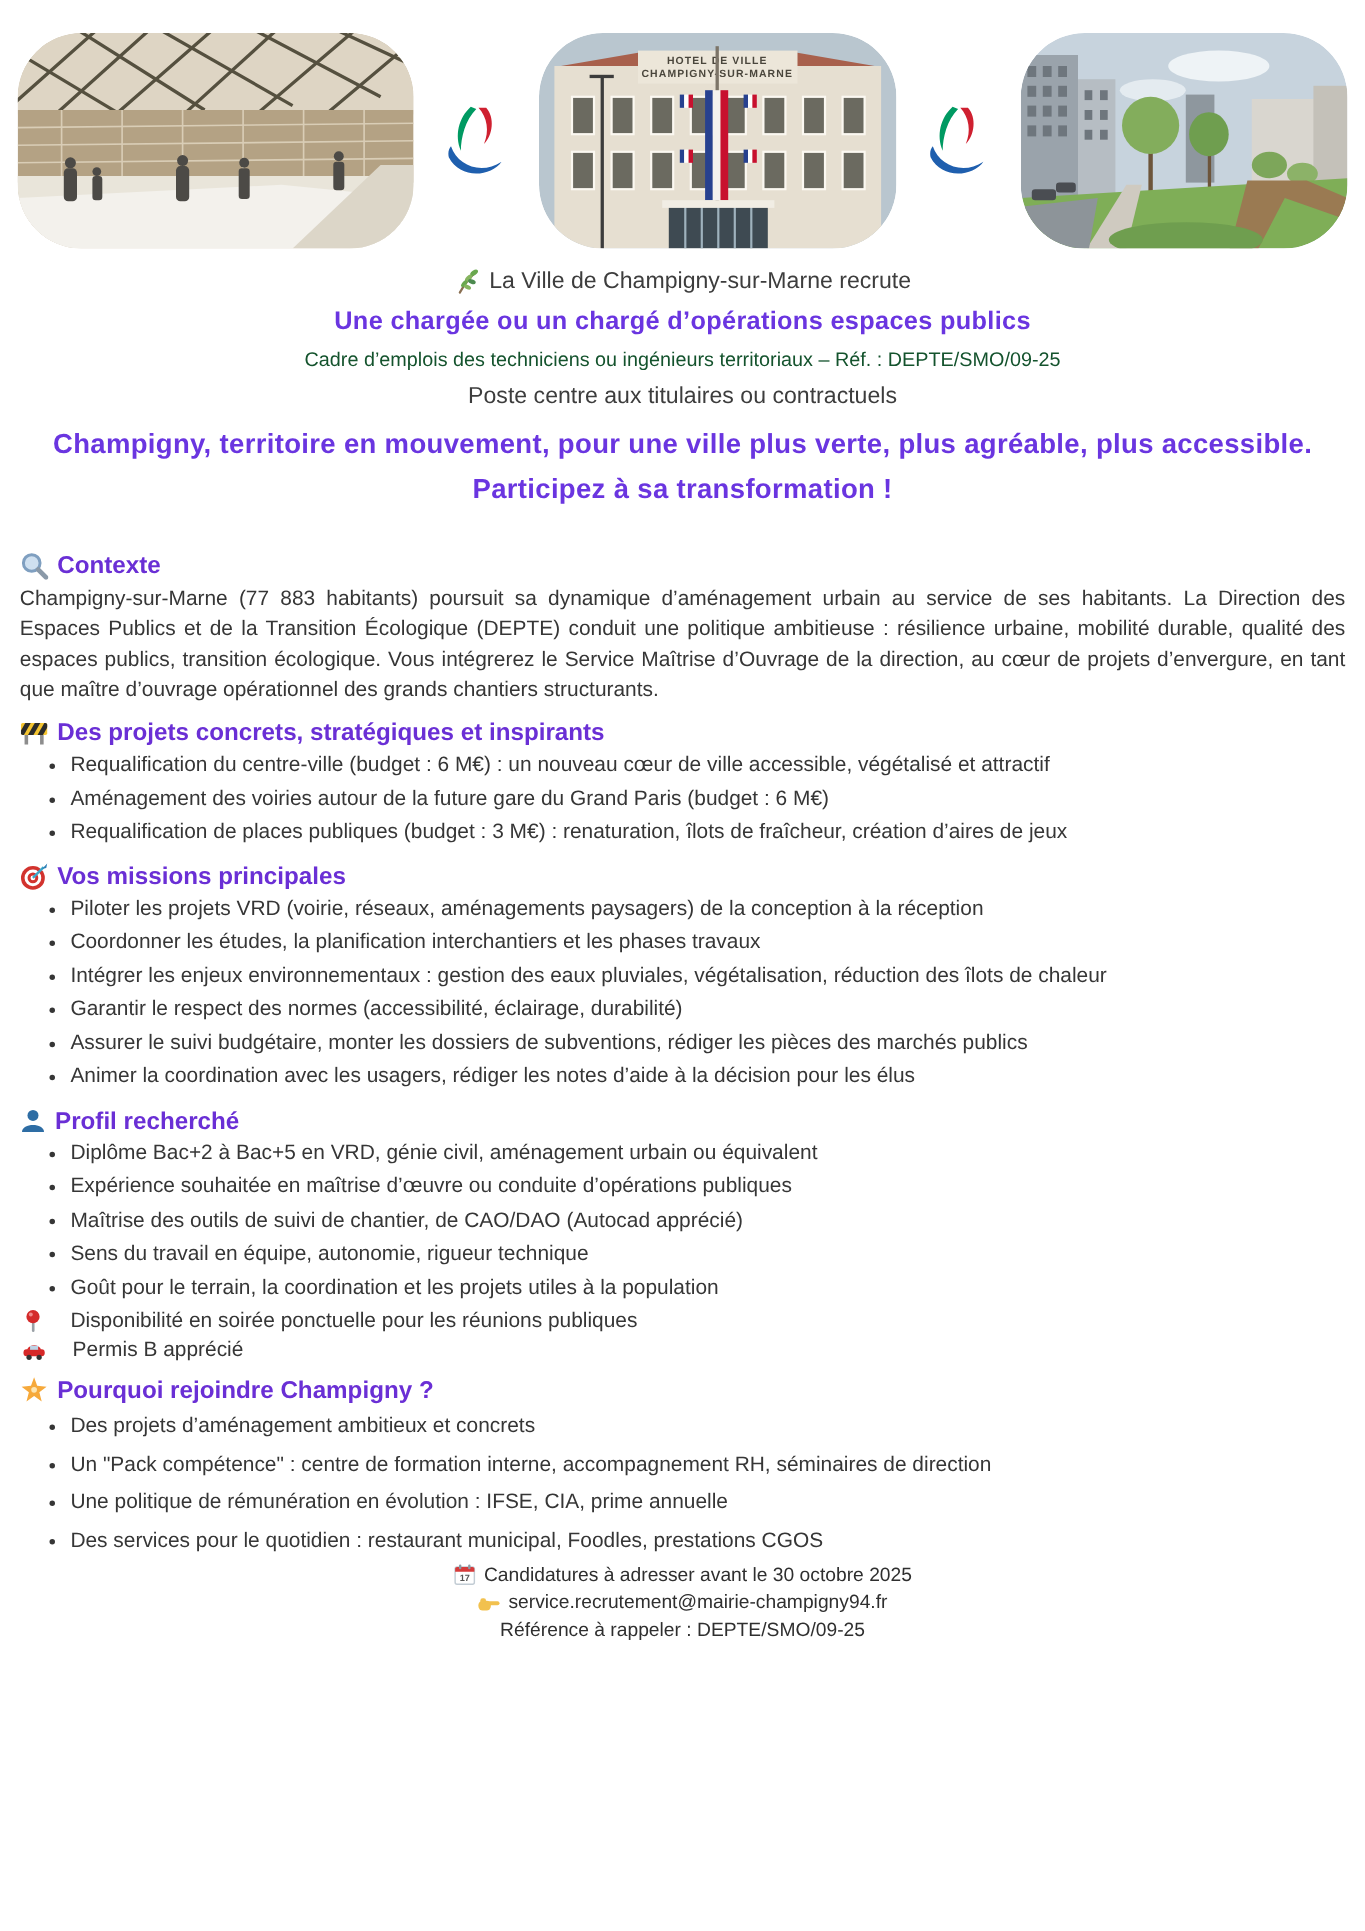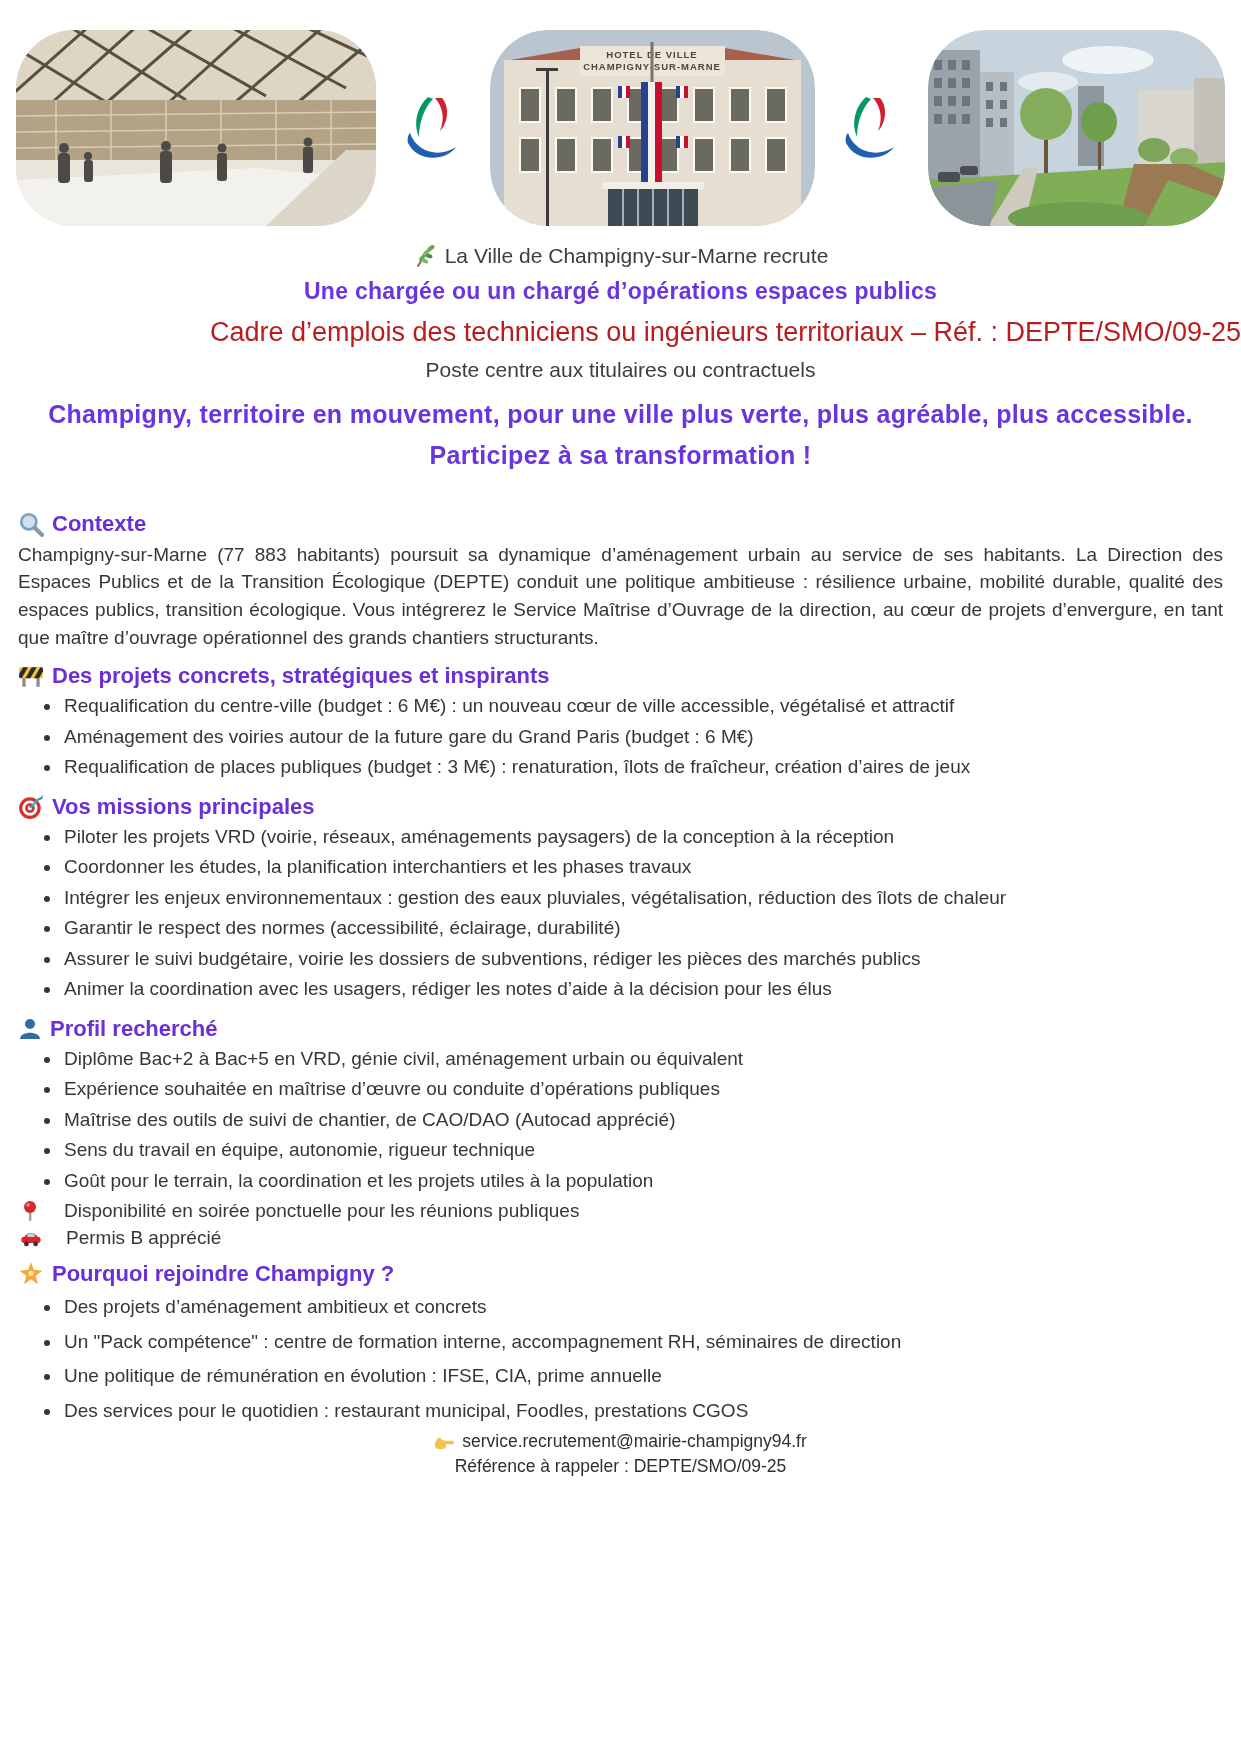--- a/index.html
+++ b/index.html
@@ -26,21 +26,21 @@
   .recruit-line {
     font-size: 21px; color: #3d3d3d;
     display: flex; align-items: center; justify-content: center; gap: 8px;
   }
   .comic {
     font-family: Liberation Sans, sans-serif;
     font-weight: bold; color: #6a35e0;
     letter-spacing: .3px;
   }
   .job-title { font-size: 23px; margin-top: 10px; }
-  .grade-line { font-size: 27px; margin-top: 12px; color: #b91c1c; text-align: right; }
+  .grade-line { font-size: 18px; margin-top: 12px; color: #14532d; }
   .status-line { font-size: 21px; margin-top: 10px; color: #3d3d3d; }
   .tagline { font-size: 25px; line-height: 1.65; margin-top: 12px; padding: 0 24px; }
 
   
   .content { padding: 0 18px; margin-top: 34px; }
   h2 {
     font-size: 22px; font-weight: bold; color: #6a2fd5;
     display: flex; align-items: center; gap: 8px;
     margin: 12px 0 3px 0;
   }
@@ -334,21 +334,21 @@
           <path d="M20 4 L23 1 L22.2 4.8 L18.4 5.6 Z" fill="#2f7fb5"></path>
         </svg>
       </span>
       <span>Vos missions principales</span>
     </h2>
     <ul class="bullets">
       <li>Piloter les projets VRD (voirie, réseaux, aménagements paysagers) de la conception à la réception</li>
       <li>Coordonner les études, la planification interchantiers et les phases travaux</li>
       <li>Intégrer les enjeux environnementaux : gestion des eaux pluviales, végétalisation, réduction des îlots de chaleur</li>
       <li>Garantir le respect des normes (accessibilité, éclairage, durabilité)</li>
-      <li>Assurer le suivi budgétaire, voirie les dossiers de subventions, rédiger les pièces des marchés publics</li>
+      <li>Assurer le suivi budgétaire, monter les dossiers de subventions, rédiger les pièces des marchés publics</li>
       <li>Animer la coordination avec les usagers, rédiger les notes d’aide à la décision pour les élus</li>
     </ul>
 
     <h2>
       <span class="h-icon">
         <svg width="24" height="24" viewBox="0 0 24 24">
           <circle cx="12" cy="7" r="5" fill="#2e6da4"></circle>
           <path d="M2 22 C2 13.5 22 13.5 22 22 Z" fill="#2e6da4"></path>
         </svg>
       </span>
@@ -392,20 +392,30 @@
     <ul class="bullets spread">
       <li>Des projets d’aménagement ambitieux et concrets</li>
       <li>Un "Pack compétence" : centre de formation interne, accompagnement RH, séminaires de direction</li>
       <li>Une politique de rémunération en évolution : IFSE, CIA, prime annuelle</li>
       <li>Des services pour le quotidien : restaurant municipal, Foodles, prestations CGOS</li>
     </ul>
   </div>
 
   <div class="footer">
     <div class="footer-line">
+      <svg width="21" height="21" viewBox="0 0 24 24">
+        <rect x="2" y="4" width="20" height="18" rx="2" fill="#ffffff" stroke="#c2ccd4" stroke-width="1.5"></rect>
+        <path d="M2 6 C2 4.9 2.9 4 4 4 L20 4 C21.1 4 22 4.9 22 6 L22 9 L2 9 Z" fill="#d63b3b"></path>
+        <rect x="6" y="1.5" width="2.5" height="5" rx="1.2" fill="#8d9aa5"></rect>
+        <rect x="15.5" y="1.5" width="2.5" height="5" rx="1.2" fill="#8d9aa5"></rect>
+        <text x="12" y="19" font-size="9.5" font-weight="bold" fill="#555555" text-anchor="middle">17</text>
+      </svg>
+      <span>Candidatures à adresser avant le 30 octobre 2025</span>
+    </div>
+    <div class="footer-line">
       <svg width="21" height="18" viewBox="0 0 24 20">
         <rect x="1" y="8" width="13" height="10" rx="4.5" fill="#f2c14e"></rect>
         <rect x="8" y="8.5" width="15" height="4.2" rx="2.1" fill="#f2c14e"></rect>
         <rect x="3" y="5.5" width="6" height="5" rx="2.5" fill="#f2c14e"></rect>
       </svg>
       <span>service.recrutement@mairie-champigny94.fr</span>
     </div>
     <div class="footer-line">
       <span>Référence à rappeler : DEPTE/SMO/09-25</span>
     </div>

